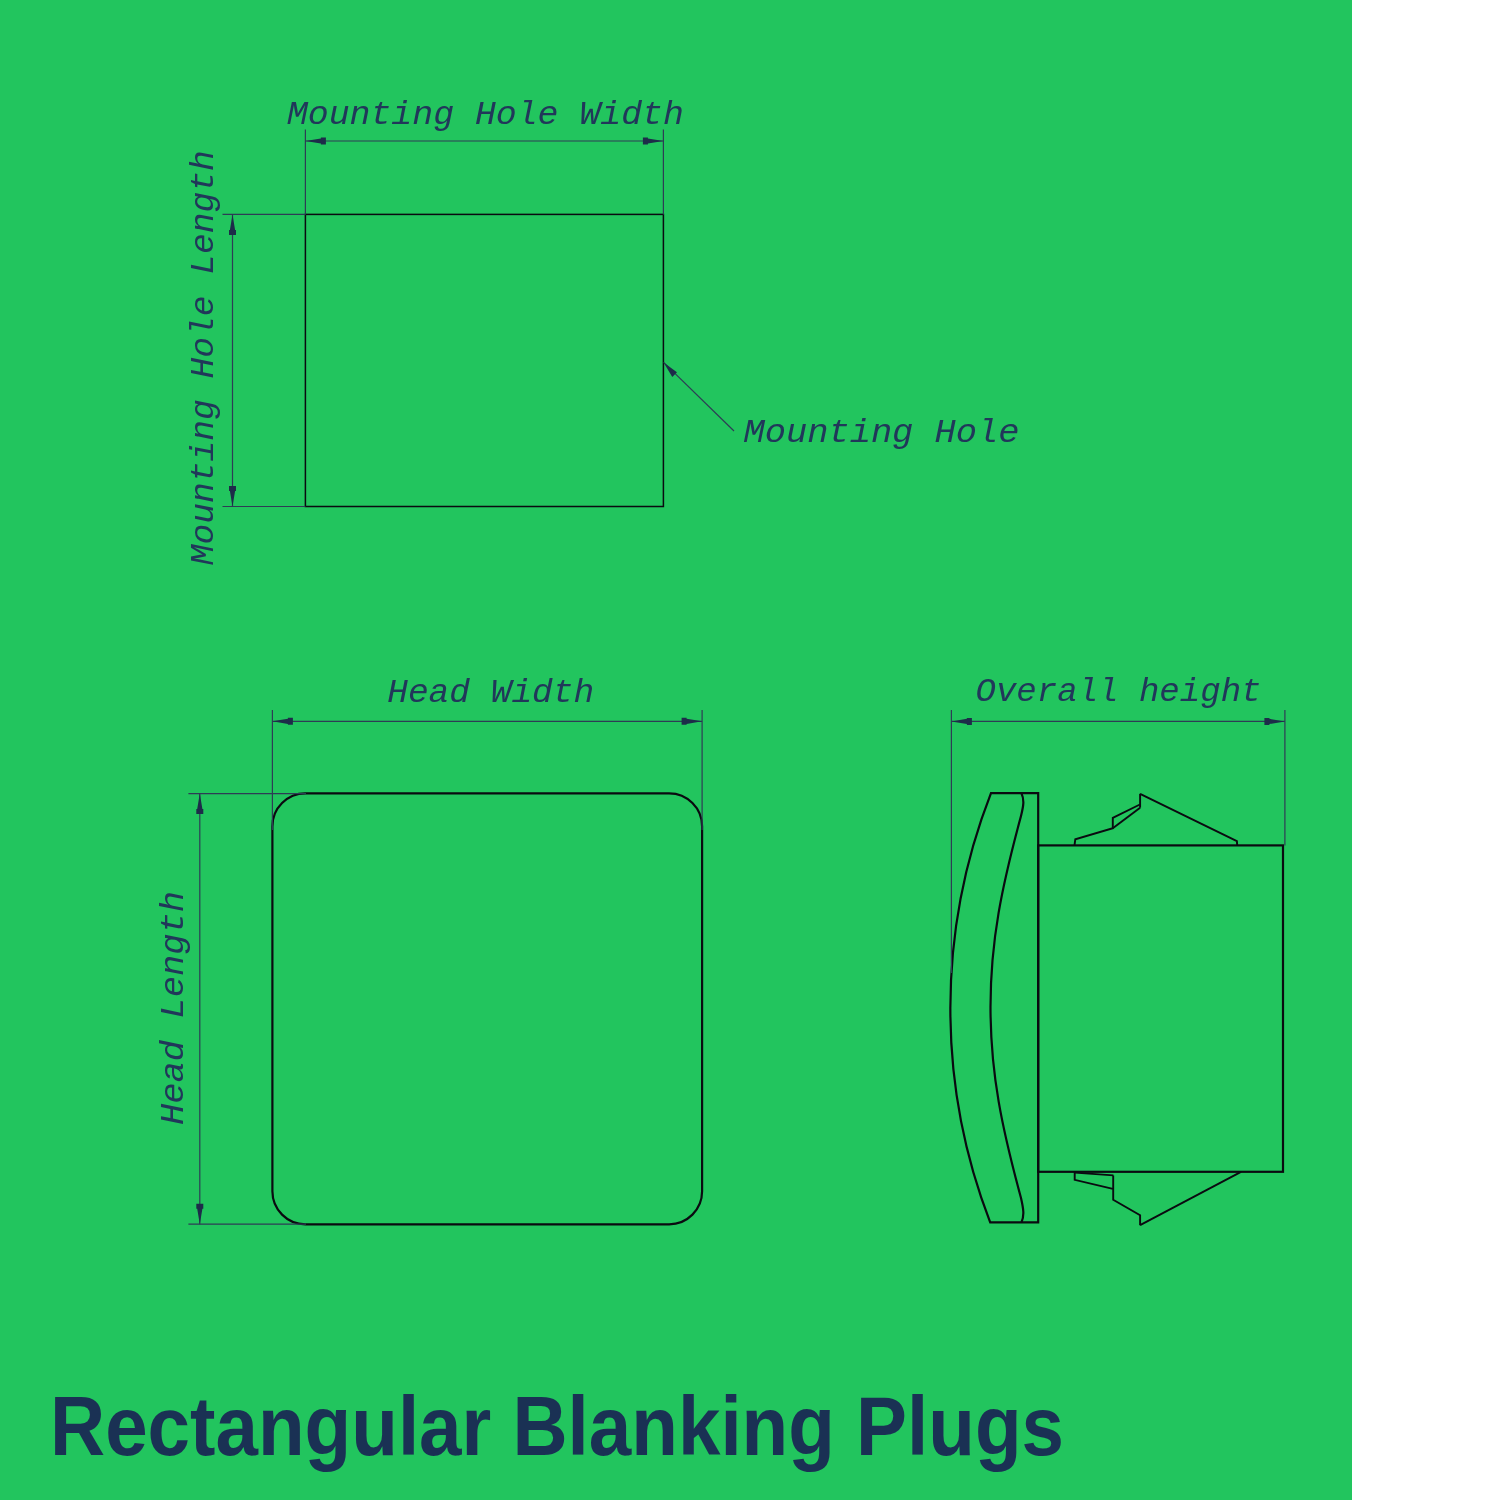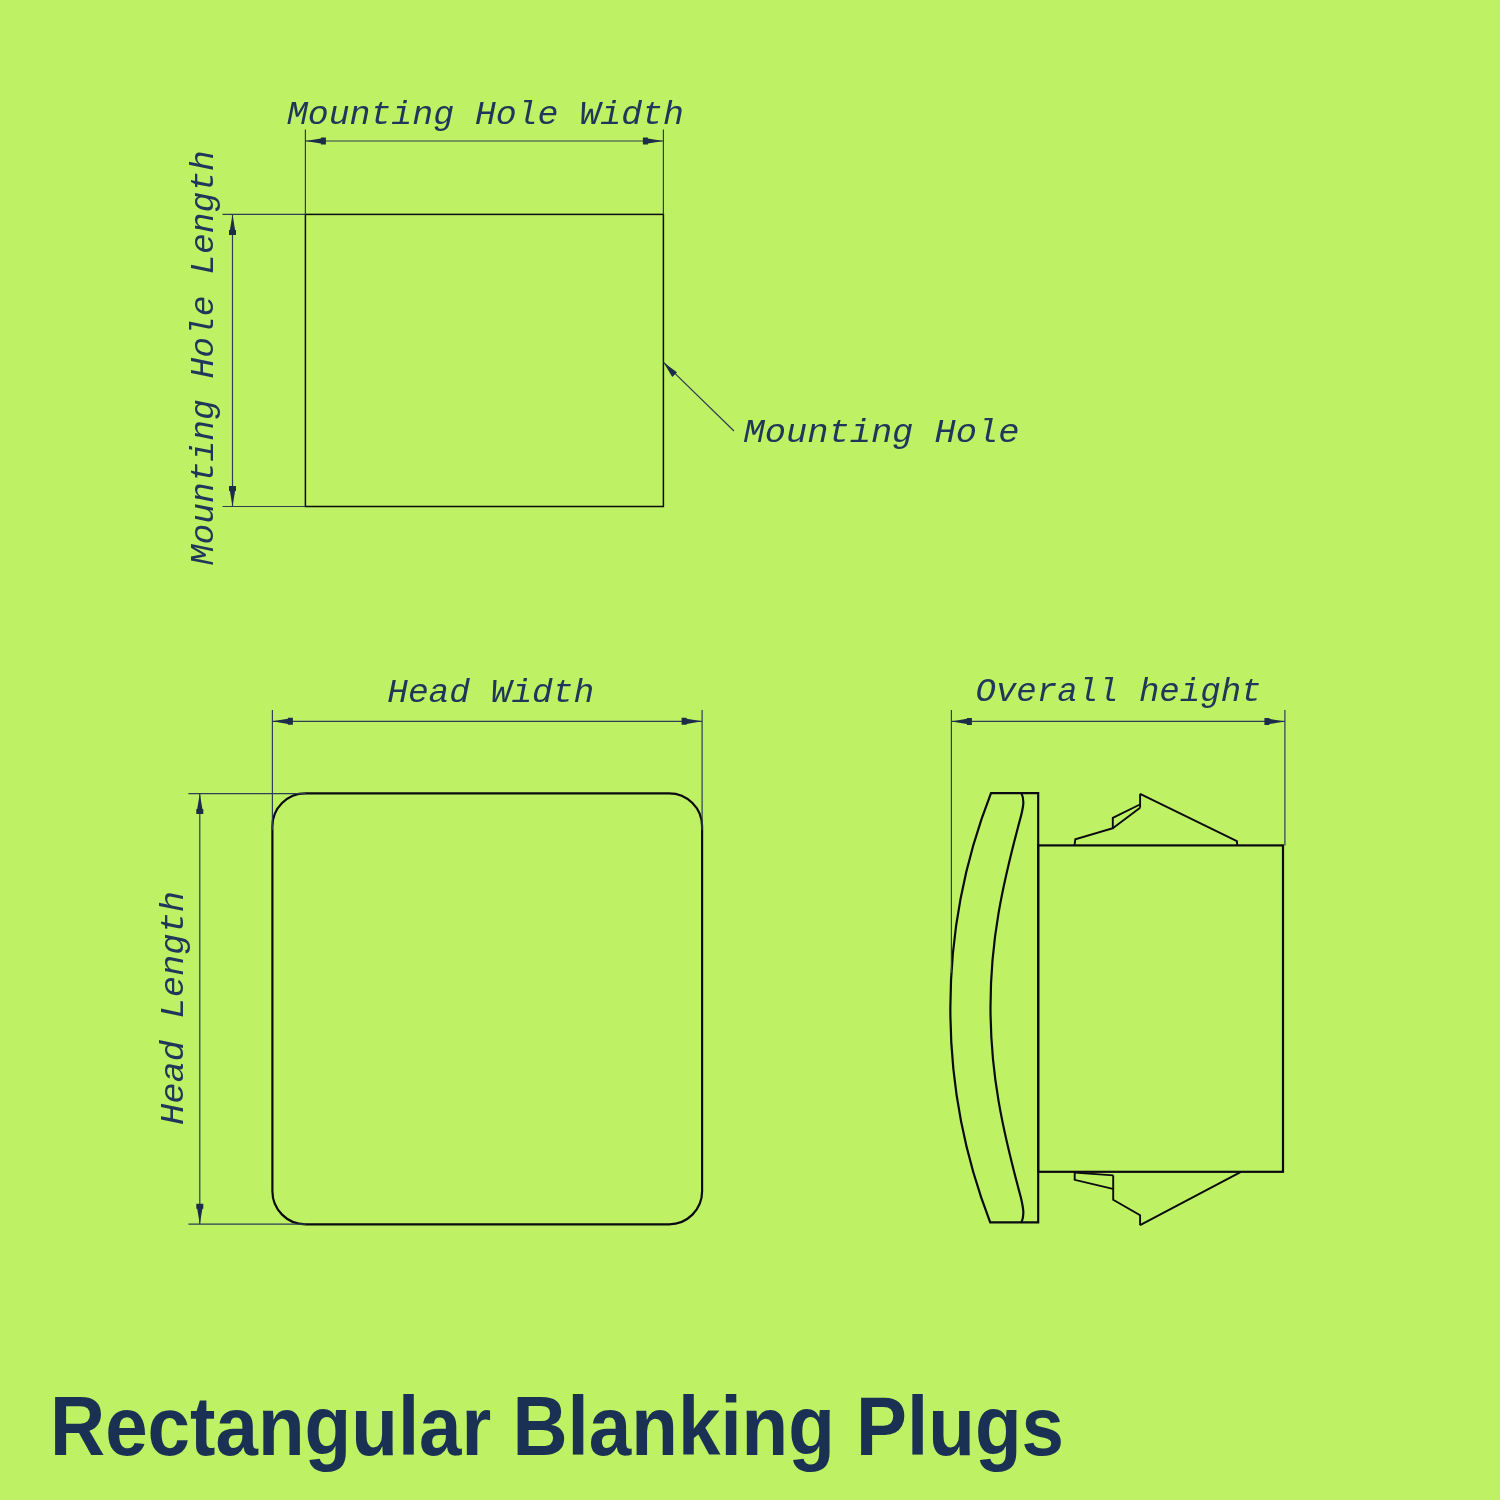--- a/index.html
+++ b/index.html
@@ -1,16 +1,16 @@
 <!DOCTYPE html>
 <html><head>
 <meta charset="utf-8">
 <style>
   html,body{margin:0;padding:0;background:#ffffff;}
-  .page{width:1500px;height:1500px;position:relative;background:#bef264;overflow:hidden;}
+  .page{width:1352px;height:1500px;position:relative;background:#22c55e;overflow:hidden;}
   svg{display:block;}
   text{font-family:"Liberation Mono", monospace;font-style:italic;fill:#21375a;}
   .title{font-family:"Liberation Sans", sans-serif;font-style:normal;font-weight:bold;fill:#1a3154;}
 </style>
 </head>
 <body>
 <div class="page">
 <svg width="1500" height="1500" viewBox="0 0 1500 1500">
   <defs>
     <g id="caret">

